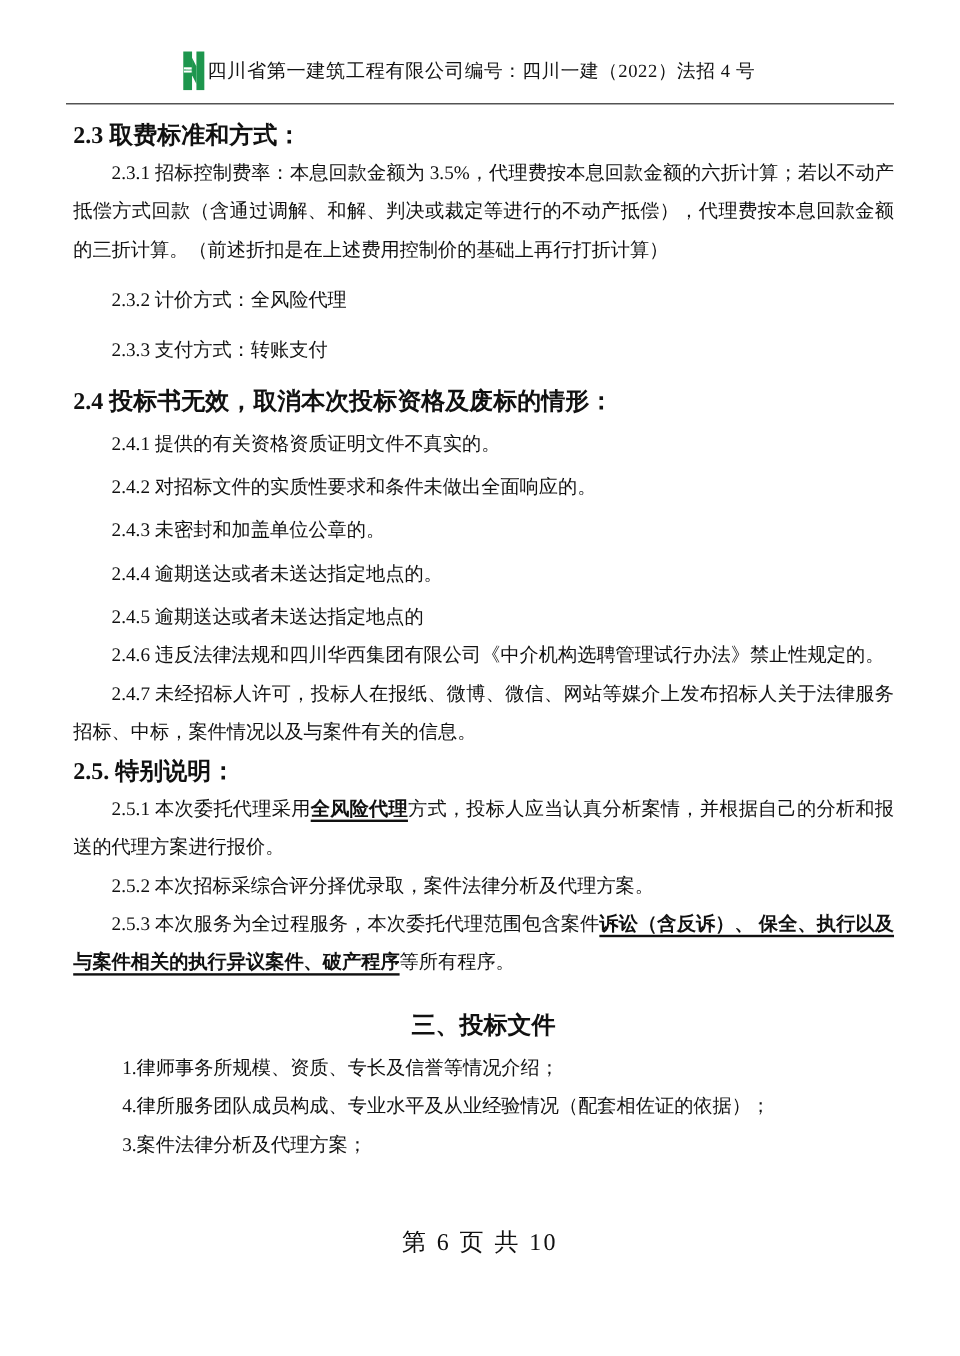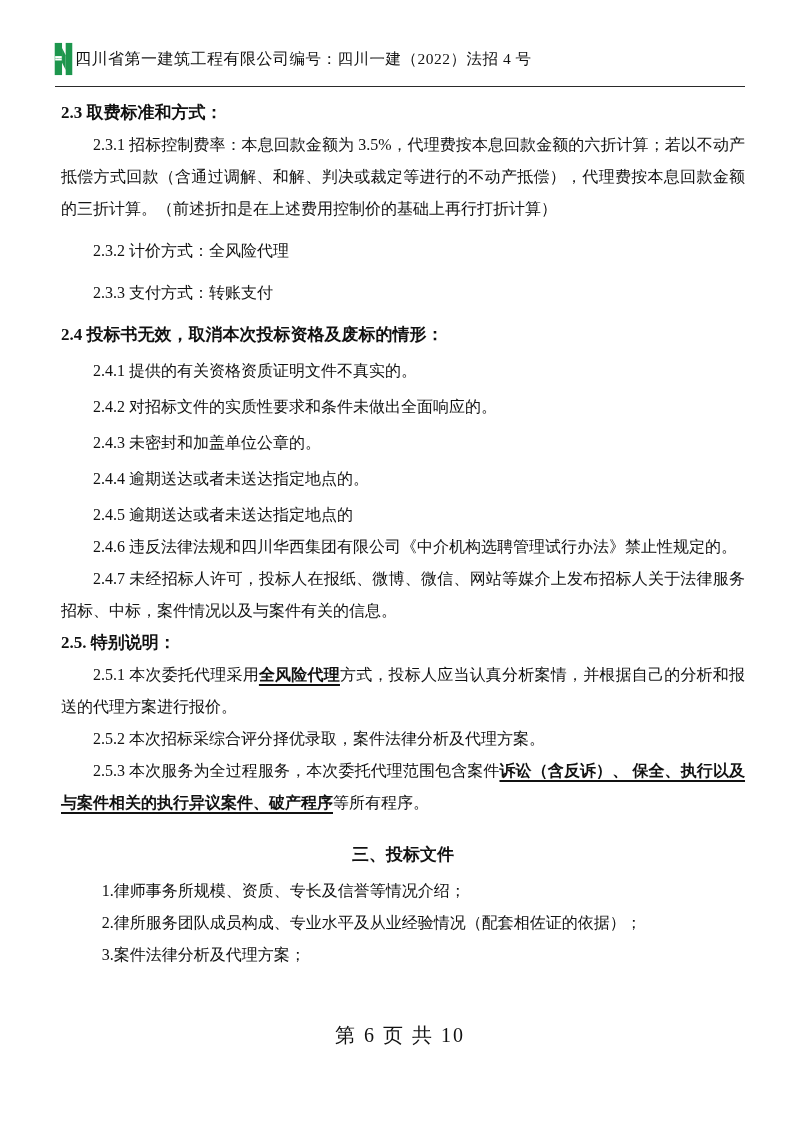--- a/index.html
+++ b/index.html
@@ -7,22 +7,22 @@
     position:relative;
     width:800px;height:1130px;
     background:#ffffff;
     margin:0 auto;
     overflow:hidden;
     font-family:"Liberation Serif","DejaVu Serif",serif;
     color:#111111;
   }
   
   .header{
-    position:absolute;left:54px;right:55px;top:40px;height:38px;
-    display:flex;align-items:center;justify-content:flex-start;
+    position:absolute;left:36px;right:55px;top:40px;height:38px;
+    display:flex;align-items:center;justify-content:center;
   }
   .header-left{display:flex;align-items:center;gap:2px;}
   .logo{width:19px;height:34px;display:block;}
   .logo .g{fill:var(--logo-green,#1d964d);}
   .logo .w{fill:#ffffff;}
   .logo text{fill:#ffffff;font-size:3.2px;font-family:"Liberation Sans",sans-serif;font-weight:bold;}
   .company{font-size:16px;letter-spacing:0.5px;}
   .doc-number{font-size:15.5px;letter-spacing:0.5px;}
   .header-rule{
     position:absolute;left:55px;right:55px;top:86px;
@@ -32,21 +32,21 @@
   .doc-body{
     position:absolute;left:61px;right:55px;top:97px;
     font-size:16px;line-height:32px;
     text-align:justify;
   }
   .doc-body p{margin:0;}
   .indent{text-indent:2em;}
   .item{text-indent:2.55em;}
   .bold{font-weight:bold;}
   .center{text-align:center;text-indent:0;}
-  .fs17{font-size:17px;}
+  .fs17{font-size:20px;}
   .gap-xs{margin-top:4px !important;}
   .gap-m{margin-top:10px !important;}
   .gap-l{margin-top:16px !important;}
   .gap-xl{margin-top:20px !important;}
   .b{font-weight:bold;}
   .u{text-decoration:underline;text-underline-offset:4px;text-decoration-thickness:1.5px;}
   
   .footer{
     position:absolute;left:0;right:0;top:1022px;
     text-align:center;font-size:20px;letter-spacing:2px;
@@ -85,21 +85,21 @@
       <p class="indent gap-xs"><span>2.4.4 逾期送达或者未送达指定地点的。</span></p>
       <p class="indent gap-xs"><span>2.4.5 逾期送达或者未送达指定地点的</span></p>
       <p class="indent"><span>2.4.6 违反法律法规和四川华西集团有限公司《中介机构选聘管理试行办法》禁止性规定的。</span></p>
       <p class="indent"><span>2.4.7 未经招标人许可，投标人在报纸、微博、微信、网站等媒介上发布招标人关于法律服务招标、中标，案件情况以及与案件有关的信息。</span></p>
       <p class="bold fs17"><span>2.5. 特别说明：</span></p>
       <p class="indent"><span>2.5.1 本次委托代理采用</span><span class="b u">全风险代理</span><span>方式，投标人应当认真分析案情，并根据自己的分析和报送的代理方案进行报价。</span></p>
       <p class="indent"><span>2.5.2 本次招标采综合评分择优录取，案件法律分析及代理方案。</span></p>
       <p class="indent"><span>2.5.3 本次服务为全过程服务，本次委托代理范围包含案件</span><span class="b u">诉讼（含反诉）、 保全、执行以及与案件相关的执行异议案件、破产程序</span><span>等所有程序。</span></p>
       <p class="center bold fs17 gap-xl"><span>三、投标文件</span></p>
       <p class="item gap-xs"><span>1.律师事务所规模、资质、专长及信誉等情况介绍；</span></p>
-      <p class="item"><span>2.律所服务团队成员构成、专业水平及从业经验情况（配套相佐证的依据）；</span></p>
+      <p class="item"><span>4.律所服务团队成员构成、专业水平及从业经验情况（配套相佐证的依据）；</span></p>
       <p class="item"><span>3.案件法律分析及代理方案；</span></p>
     </div>
 
   <div class="footer">
     <span>第 6 页 共 10</span>
   </div>
 
 </div>
 
 </body></html>

